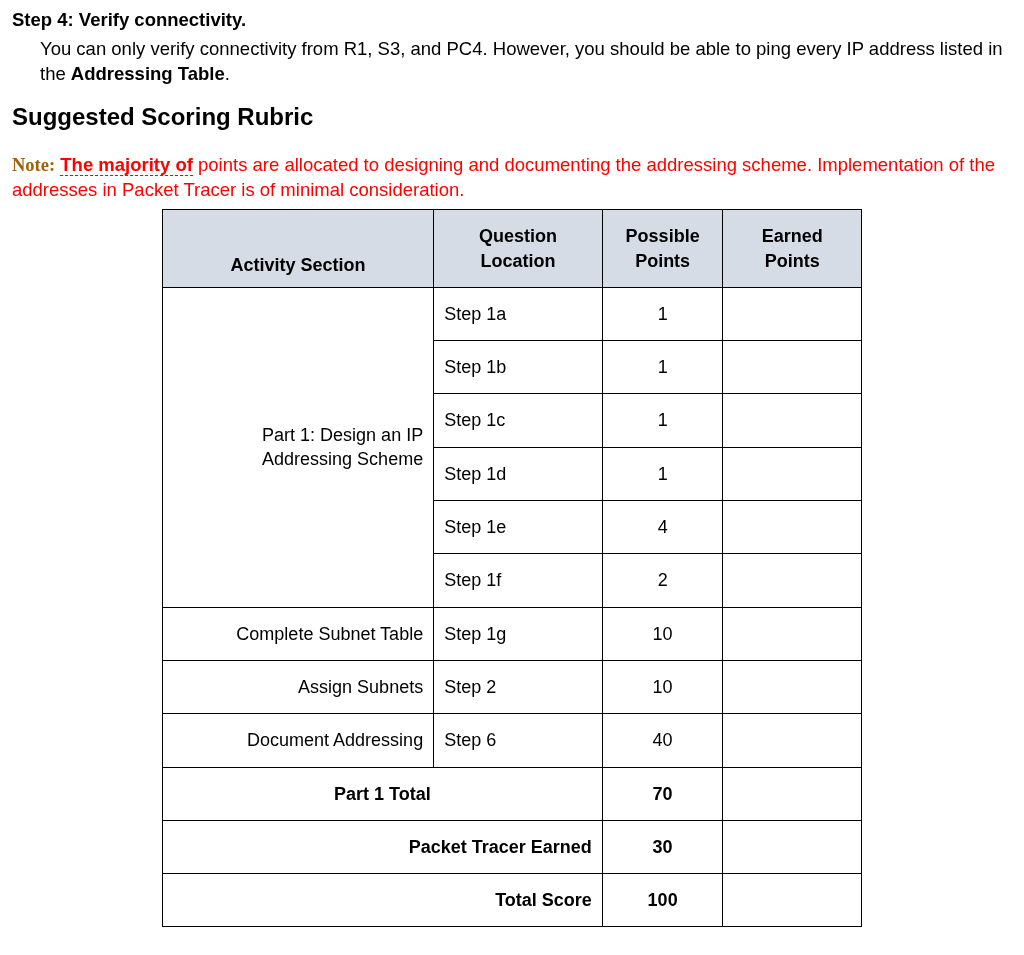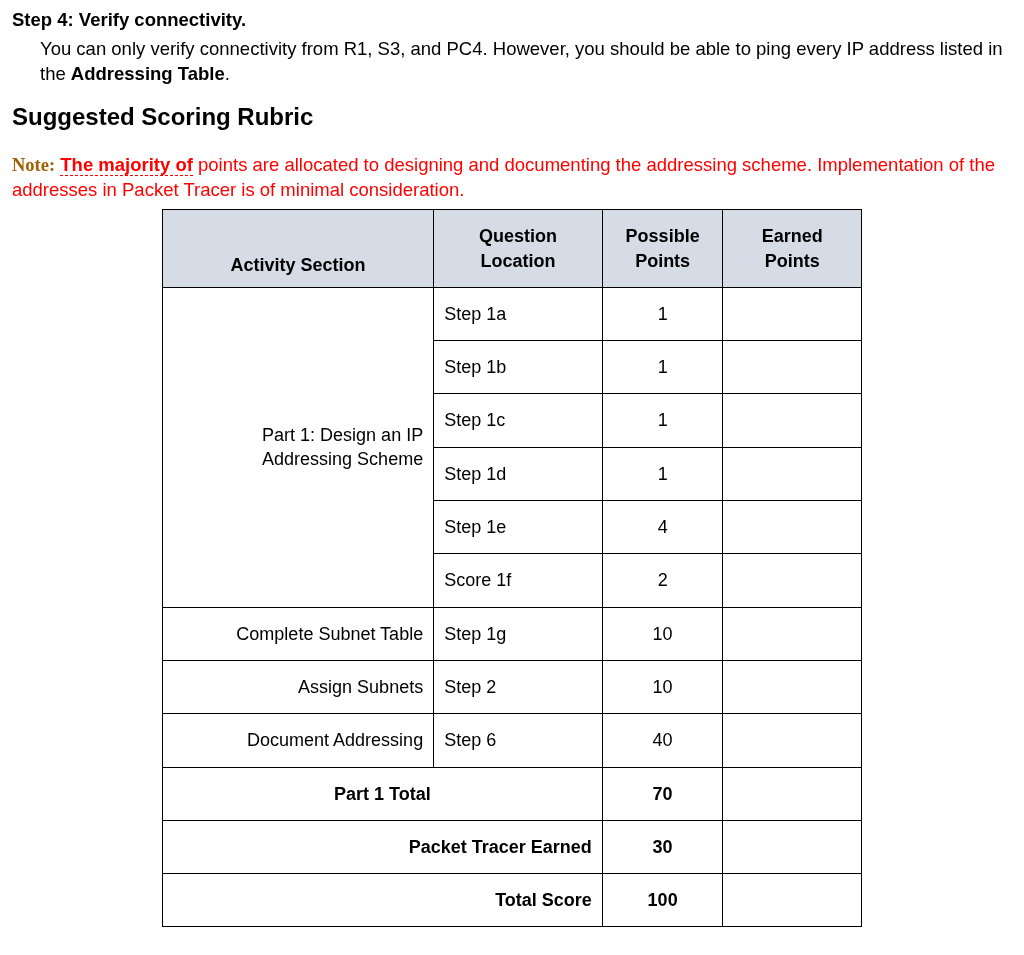--- a/index.html
+++ b/index.html
@@ -100,21 +100,21 @@
       <td class="qloc">Step 1d</td>
       <td class="points">1</td>
       <td class="earned"></td>
     </tr>
     <tr>
       <td class="qloc">Step 1e</td>
       <td class="points">4</td>
       <td class="earned"></td>
     </tr>
     <tr>
-      <td class="qloc">Score 1f</td>
+      <td class="qloc">Step 1f</td>
       <td class="points">2</td>
       <td class="earned"></td>
     </tr>
 
     <tr>
       <td class="activity-right">Complete Subnet Table</td>
       <td class="qloc">Step 1g</td>
       <td class="points">10</td>
       <td class="earned"></td>
     </tr>

